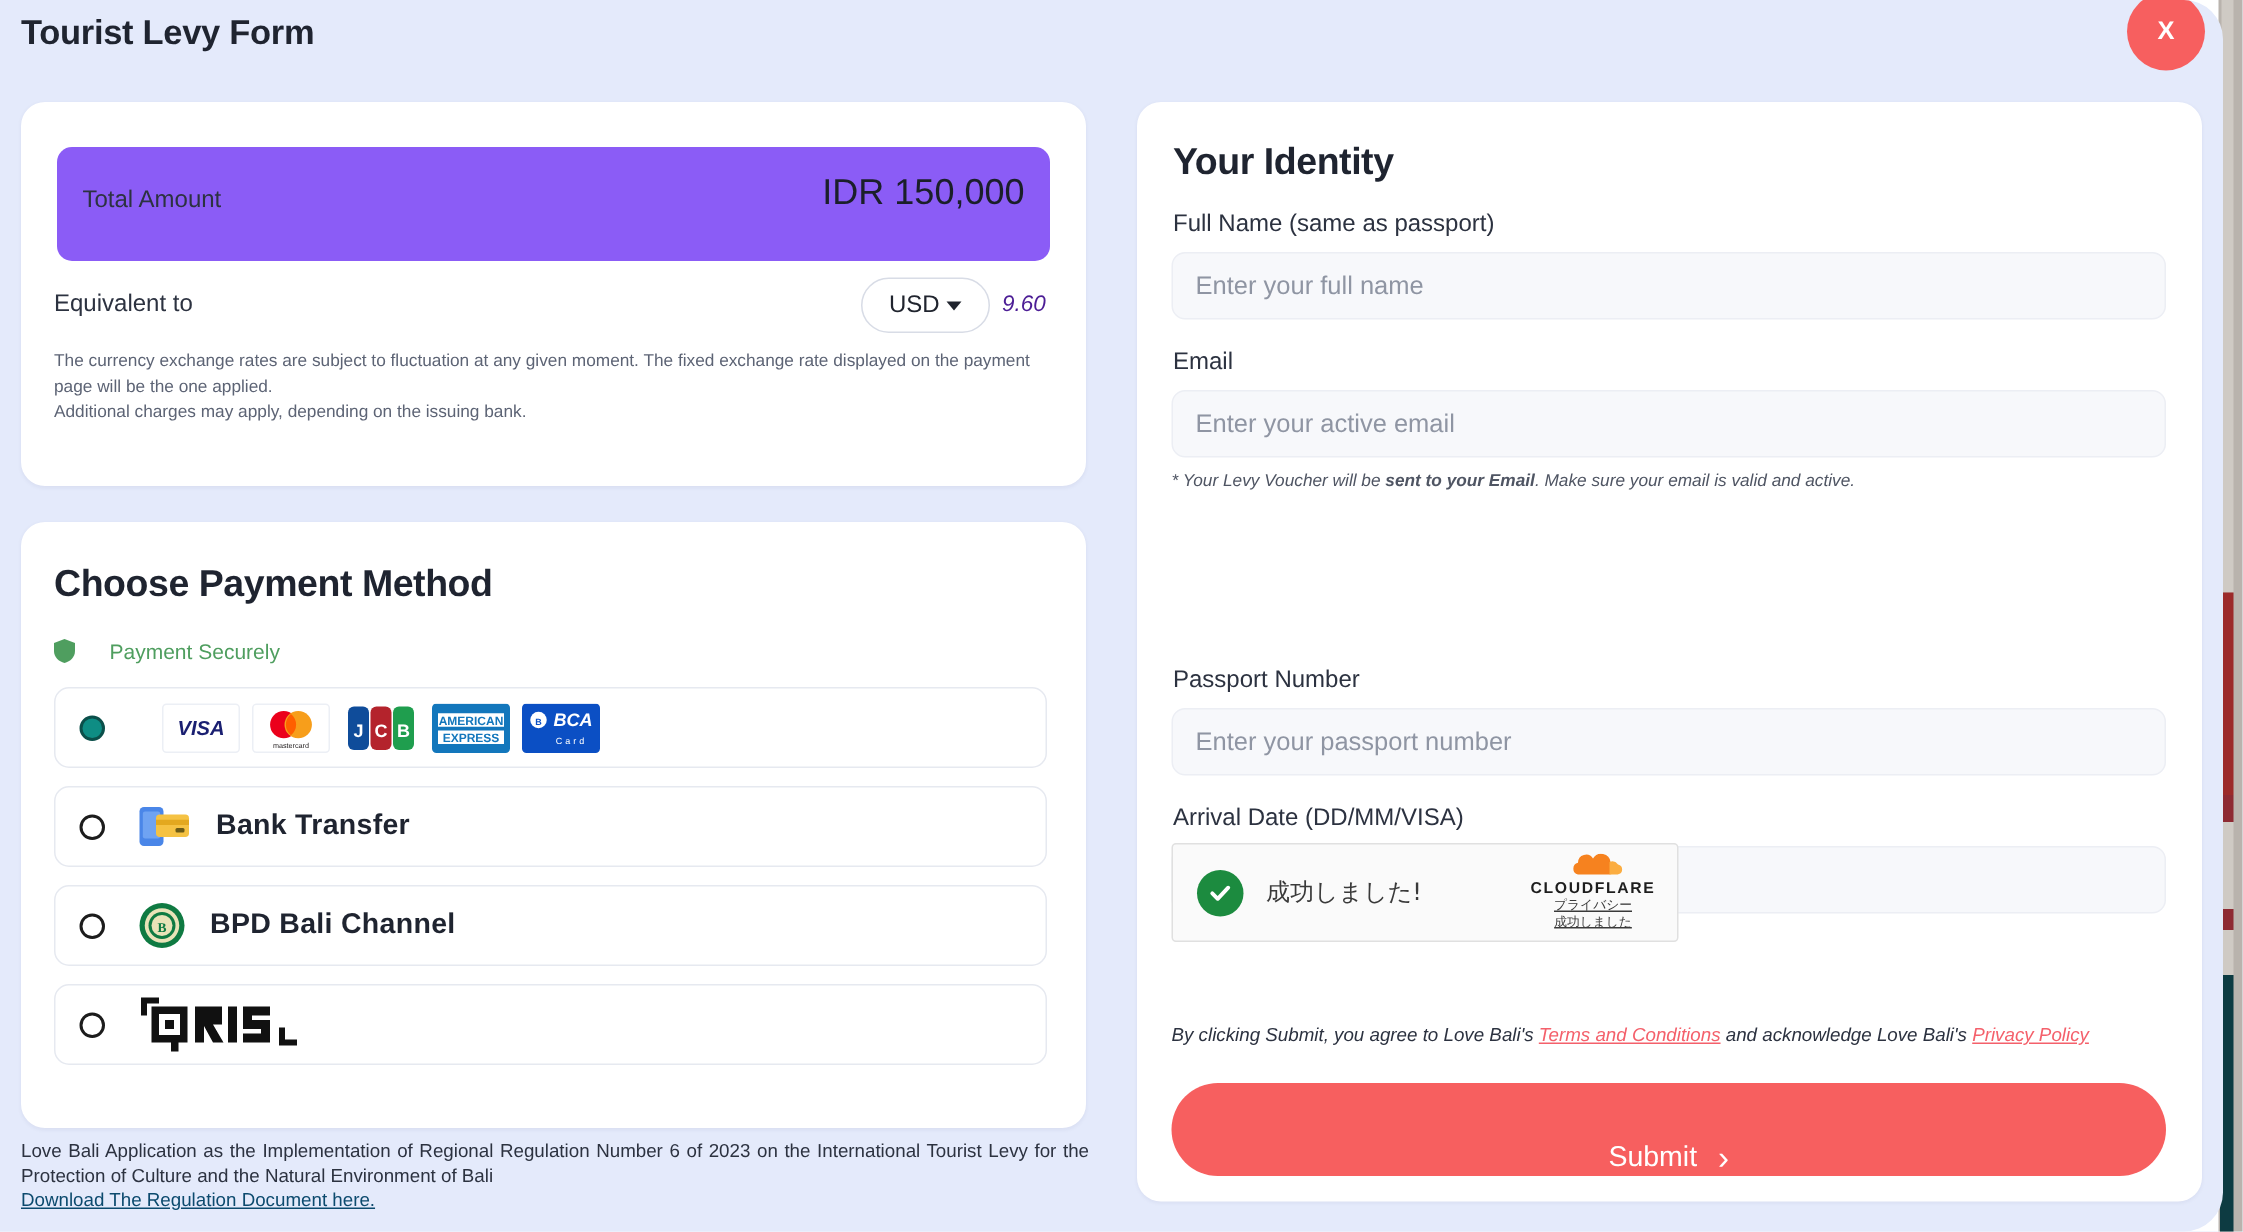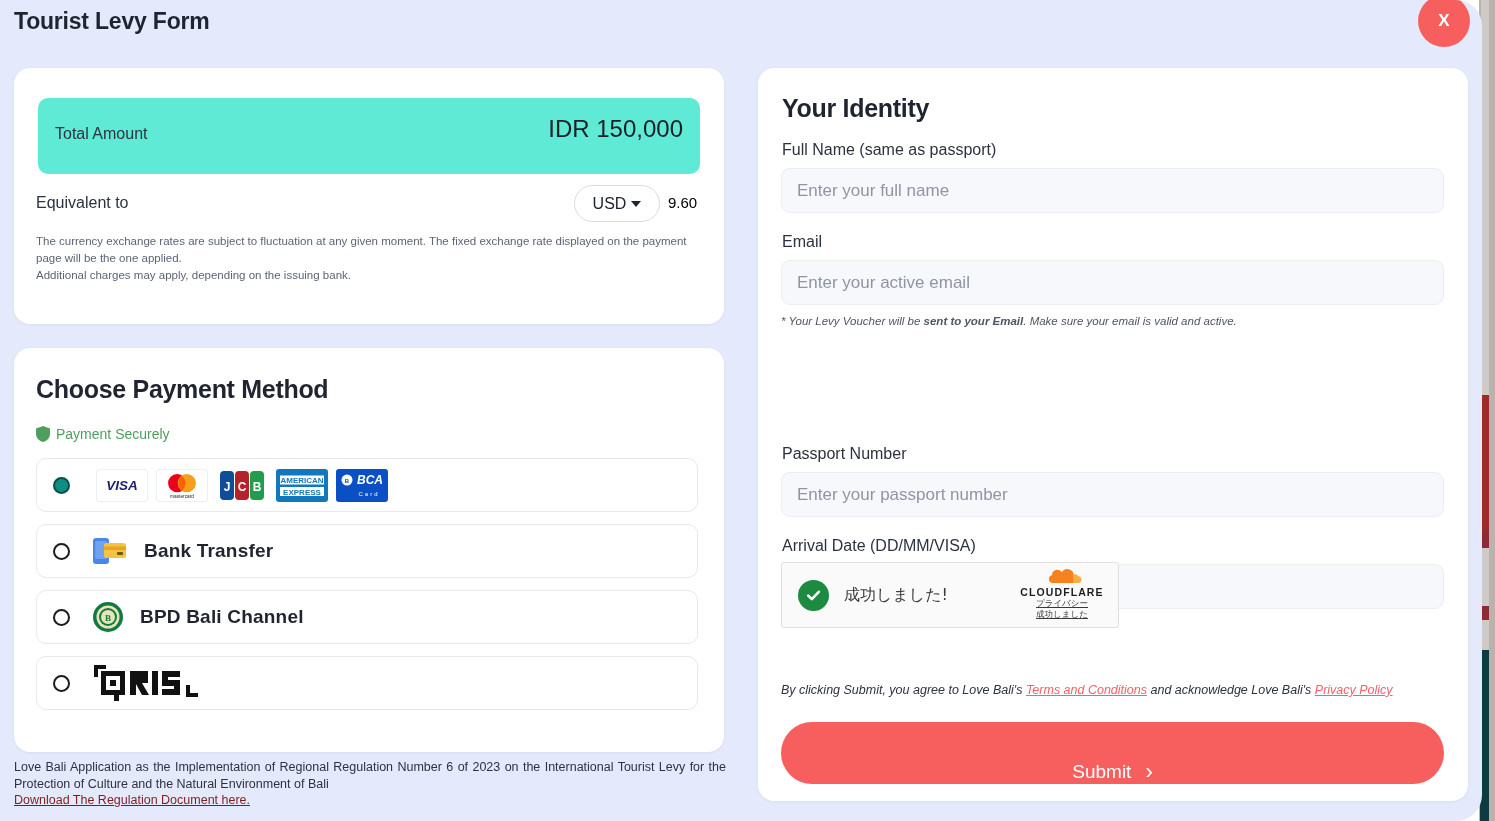--- a/index.html
+++ b/index.html
@@ -53,21 +53,21 @@
     background: #ffffff;
     border-radius: 16px;
     box-shadow: 0 1px 3px rgba(30,40,80,0.06);
   }
 
   
   #amount-card { left: 14px; top: 68px; width: 710px; height: 256px; }
 
   #total-amount-box {
     position: absolute; left: 24px; top: 30px; width: 662px; height: 76px;
-    background: #5eead4; border-radius: 10px;
+    background: #8b5cf6; border-radius: 10px;
   }
   #total-amount-label {
     position: absolute; left: 17px; top: 27px;
     font-size: 16px; color: #2c3240;
   }
   #total-amount-value {
     position: absolute; right: 17px; top: 17px;
     font-size: 24px; color: #1b1f2a; font-weight: 400;
   }
 
@@ -81,37 +81,37 @@
     background: #fff; border: 1px solid #d8dce6; border-radius: 19px;
     display: flex; align-items: center; justify-content: center; gap: 5px;
     font-size: 16px; color: #20242e; cursor: pointer;
   }
   #currency-caret {
     width: 0; height: 0; border-left: 5px solid transparent;
     border-right: 5px solid transparent; border-top: 6px solid #20242e;
   }
   #equivalent-value {
     position: absolute; left: 654px; top: 126px;
-    font-size: 15px; color: #000000;
+    font-size: 15px; color: #4c1d95; font-style: italic;
   }
 
   #fx-note {
     position: absolute; left: 22px; top: 165px; width: 670px;
     font-size: 11.5px; line-height: 17px; color: #5d6475;
   }
 
   
   #payment-card { left: 14px; top: 348px; width: 710px; height: 404px; }
   #payment-title {
     position: absolute; left: 22px; top: 27px;
     font-size: 25px; font-weight: 700; color: #1f2430; letter-spacing: -0.3px;
   }
   #secure-row {
     position: absolute; left: 22px; top: 78px;
-    display: flex; align-items: center; gap: 6px;
+    display: flex; align-items: center; gap: 23px;
     font-size: 14px; color: #4f9e5f;
   }
   #shield-icon { width: 14px; height: 16px; display:block; }
 
   .pm-option {
     position: absolute; left: 22px; width: 662px; height: 54px;
     border: 1px solid #e6e9f0; border-radius: 10px;
     display: flex; align-items: center;
   }
   #pm-cards    { top: 110px; }
@@ -123,35 +123,35 @@
     width: 17px; height: 17px; border-radius: 50%;
     border: 2px solid #1c1c1c; margin-left: 16px; flex: none;
   }
   .radio.selected { background: #0e8d84; border-color: #0b4f4a; }
 
   .pm-label {
     font-size: 19px; font-weight: 700; color: #1f2430;
     letter-spacing: 0.2px; margin-left: 16px;
   }
 
-  .brand-row { display: flex; align-items: center; gap: 8px; margin-left: 26px; }
+  .brand-row { display: flex; align-items: center; gap: 8px; margin-left: 38px; }
   .brand {
     width: 52px; height: 33px; border-radius: 3px;
     display: flex; align-items: center; justify-content: center;
     background: #fff; border: 1px solid #eceff5;
     overflow: hidden;
   }
   .brand.flat { border: none; }
 
   #footer-note {
     position: absolute; left: 14px; top: 759px; width: 712px;
     font-size: 12.5px; line-height: 16.5px; color: #2c3240;
     text-align: justify;
   }
-  #footer-link { color: #7f1d1d; margin-top: 24px; }
+  #footer-link { color: #0c4a6e; margin-top: 24px; }
 
   
   #identity-card { left: 758px; top: 68px; width: 710px; height: 733px; }
   #identity-title {
     position: absolute; left: 24px; top: 26px;
     font-size: 25px; font-weight: 700; color: #1f2430; letter-spacing: -0.3px;
   }
   .field-label {
     position: absolute; left: 24px;
     font-size: 16px; color: #2c3240;

